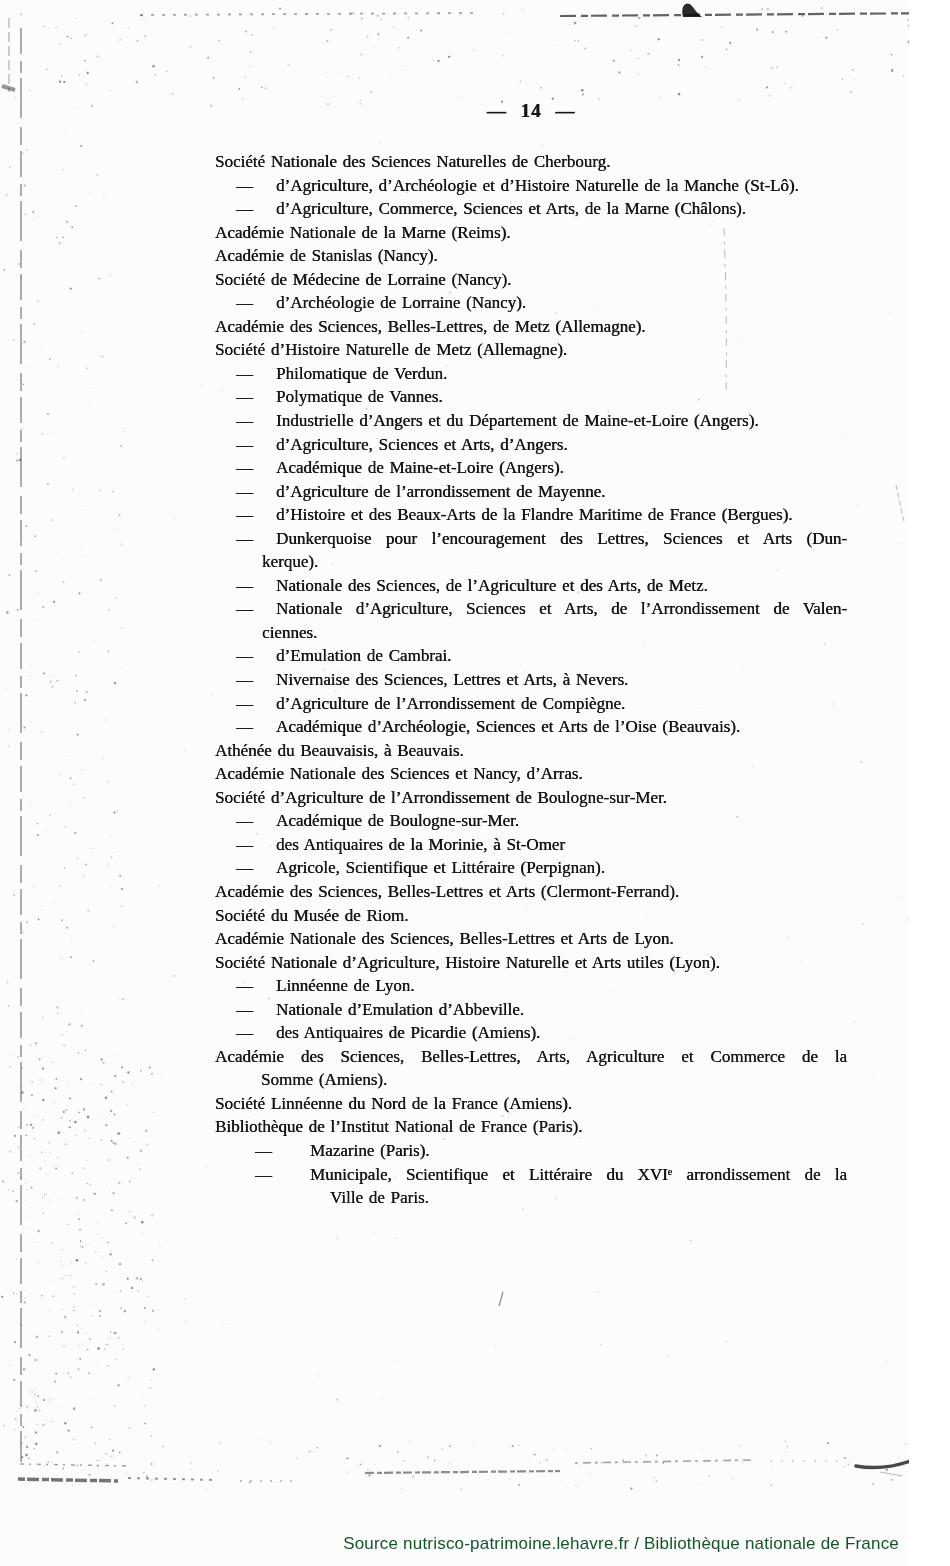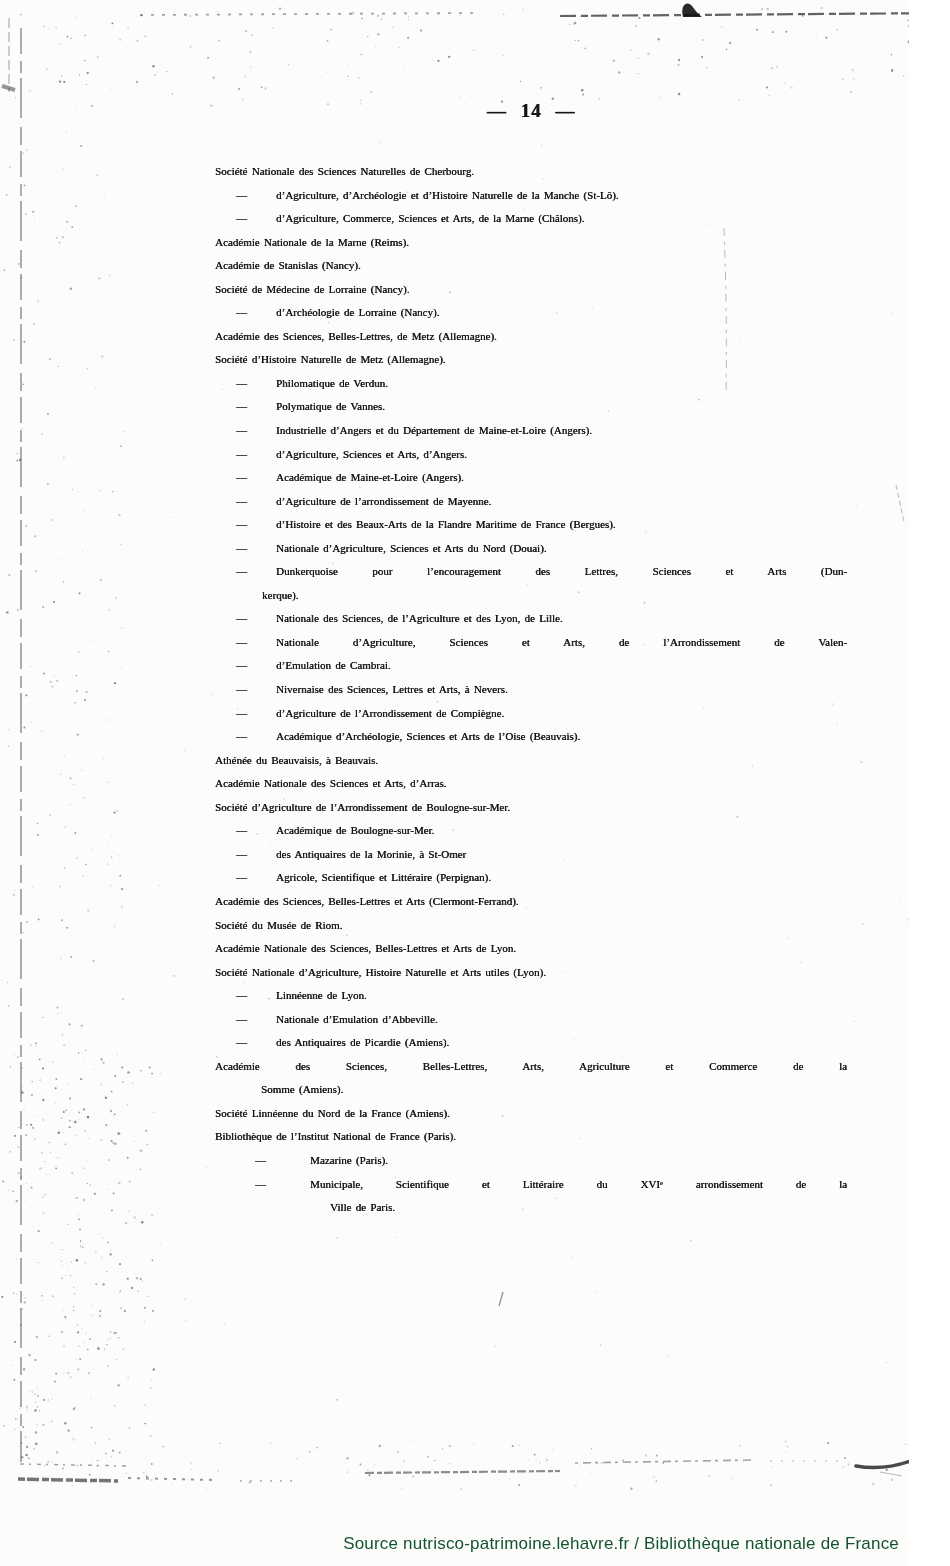--- a/index.html
+++ b/index.html
@@ -13,22 +13,22 @@
   }
   .noise{position:absolute;left:0;top:0;pointer-events:none;}
   .page-number{
     position:absolute;left:215px;top:100px;width:632px;
     text-align:center;
     font-size:19px;font-weight:bold;
     letter-spacing:1px;word-spacing:8px;
     text-shadow:0.4px 0 0 currentColor;
   }
   .society-list{
-    position:absolute;left:215px;top:160px;width:632px;
-    font-size:11px;line-height:23.55px;
+    position:absolute;left:215px;top:150px;width:632px;
+    font-size:17px;line-height:23.55px;
     word-spacing:1.5px;
     text-shadow:0.35px 0 0 currentColor;
   }
   .entry .line{white-space:nowrap;}
   .entry .line.just{
     white-space:normal;
     text-align:justify;
     text-align-last:justify;
   }
   .dash-cell{display:inline-block;}
@@ -1107,49 +1107,47 @@
       <div class="entry dash">
         <div class="line"><span class="dash-cell">—</span><span>Académique de Maine-et-Loire (Angers).</span></div>
       </div>
       <div class="entry dash">
         <div class="line"><span class="dash-cell">—</span><span>d’Agriculture de l’arrondissement de Mayenne.</span></div>
       </div>
       <div class="entry dash">
         <div class="line"><span class="dash-cell">—</span><span>d’Histoire et des Beaux-Arts de la Flandre Maritime de France (Bergues).</span></div>
       </div>
       <div class="entry dash">
-        <div class="line"><span class="dash-cell">—</span><span>Nationale d’Agriculture, Sciences et Arts du Nord (Douai).</span></div>
-      </div>
-      <div class="entry dash">
         <div class="line just"><span class="dash-cell">—</span><span>Dunkerquoise pour l’encouragement des Lettres, Sciences et Arts (Dun-</span></div>
         <div class="line wrap"><span>kerque).</span></div>
       </div>
       <div class="entry dash">
-        <div class="line"><span class="dash-cell">—</span><span>Nationale des Sciences, de l’Agriculture et des Lyon, de Lille.</span></div>
+        <div class="line"><span class="dash-cell">—</span><span>Nationale des Sciences, de l’Agriculture et des Arts, de Metz.</span></div>
       </div>
       <div class="entry dash">
         <div class="line just"><span class="dash-cell">—</span><span>Nationale d’Agriculture, Sciences et Arts, de l’Arrondissement de Valen-</span></div>
+        <div class="line wrap"><span>ciennes.</span></div>
       </div>
       <div class="entry dash">
         <div class="line"><span class="dash-cell">—</span><span>d’Emulation de Cambrai.</span></div>
       </div>
       <div class="entry dash">
         <div class="line"><span class="dash-cell">—</span><span>Nivernaise des Sciences, Lettres et Arts, à Nevers.</span></div>
       </div>
       <div class="entry dash">
         <div class="line"><span class="dash-cell">—</span><span>d’Agriculture de l’Arrondissement de Compiègne.</span></div>
       </div>
       <div class="entry dash">
         <div class="line"><span class="dash-cell">—</span><span>Académique d’Archéologie, Sciences et Arts de l’Oise (Beauvais).</span></div>
       </div>
       <div class="entry primary">
         <div class="line"><span>Athénée du Beauvaisis, à Beauvais.</span></div>
       </div>
       <div class="entry primary">
-        <div class="line"><span>Académie Nationale des Sciences et Arts, d’Arras.</span></div>
+        <div class="line"><span>Académie Nationale des Sciences et Nancy, d’Arras.</span></div>
       </div>
       <div class="entry primary">
         <div class="line"><span>Société d’Agriculture de l’Arrondissement de Boulogne-sur-Mer.</span></div>
       </div>
       <div class="entry dash">
         <div class="line"><span class="dash-cell">—</span><span>Académique de Boulogne-sur-Mer.</span></div>
       </div>
       <div class="entry dash">
         <div class="line"><span class="dash-cell">—</span><span>des Antiquaires de la Morinie, à St-Omer</span></div>
       </div>

